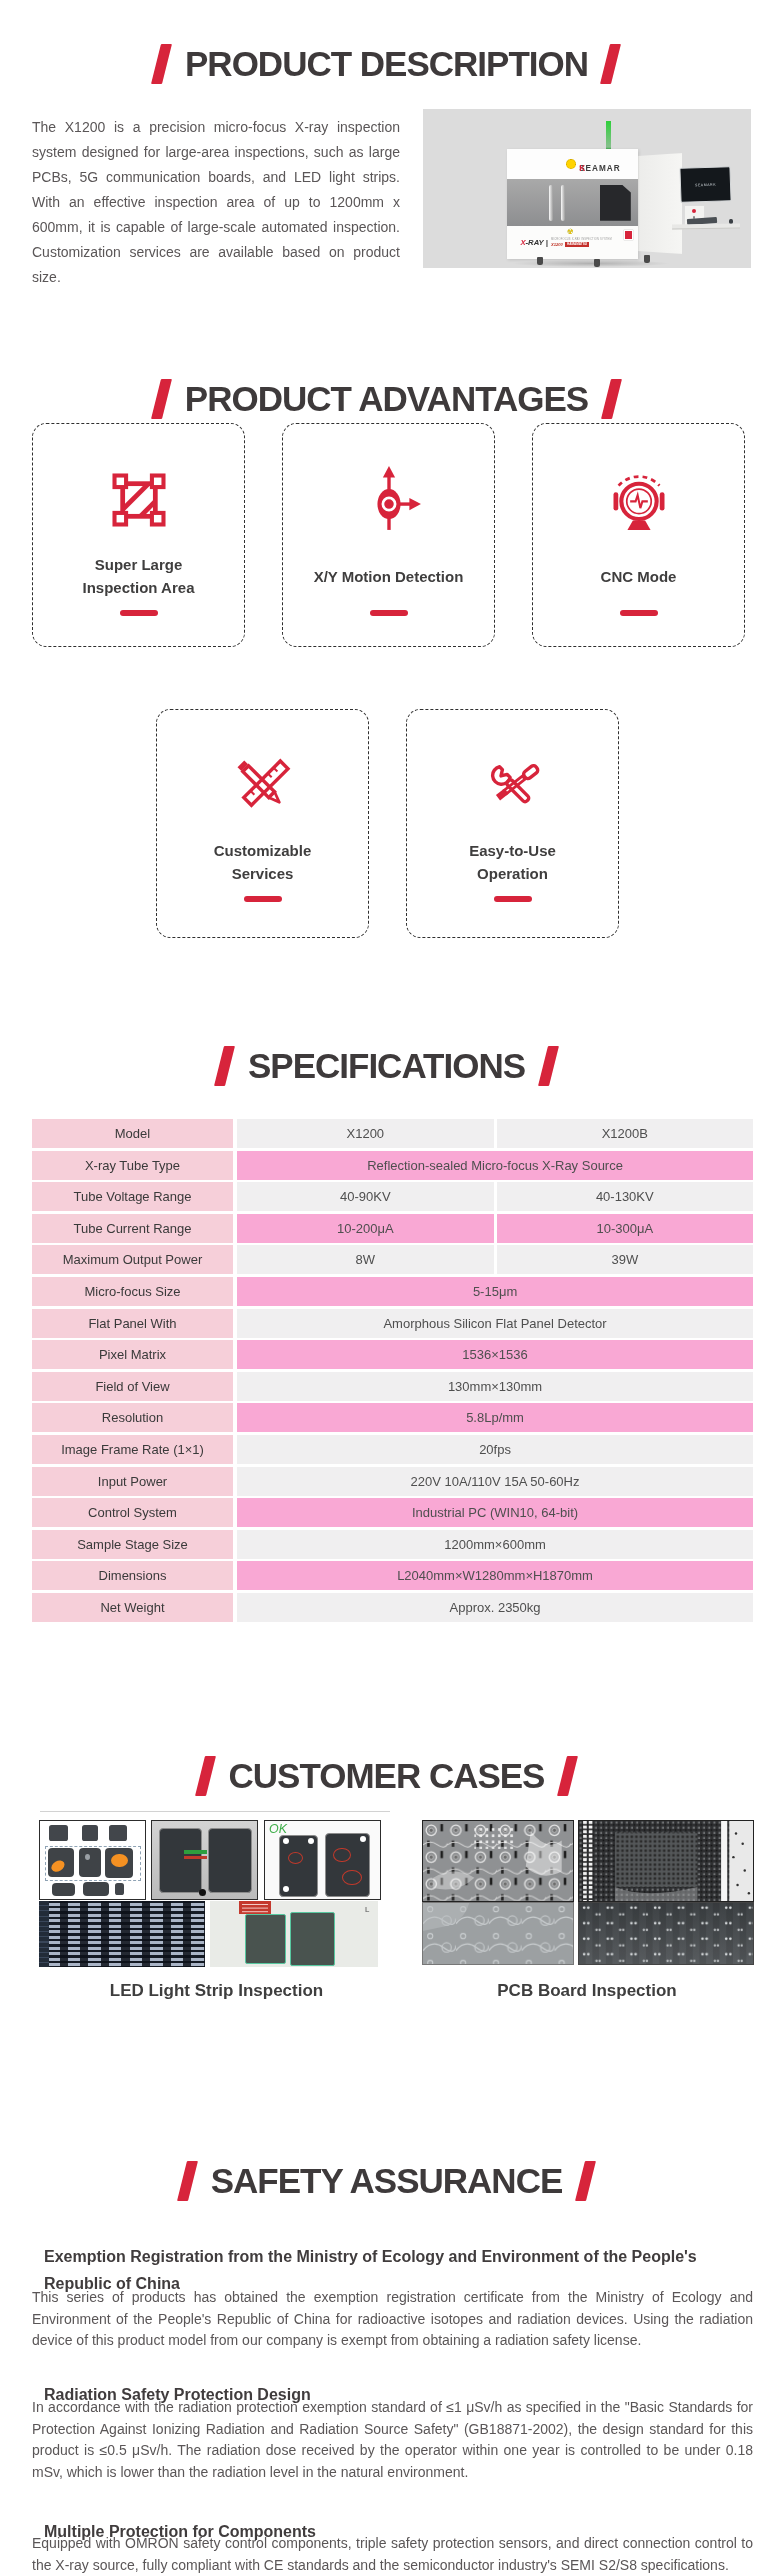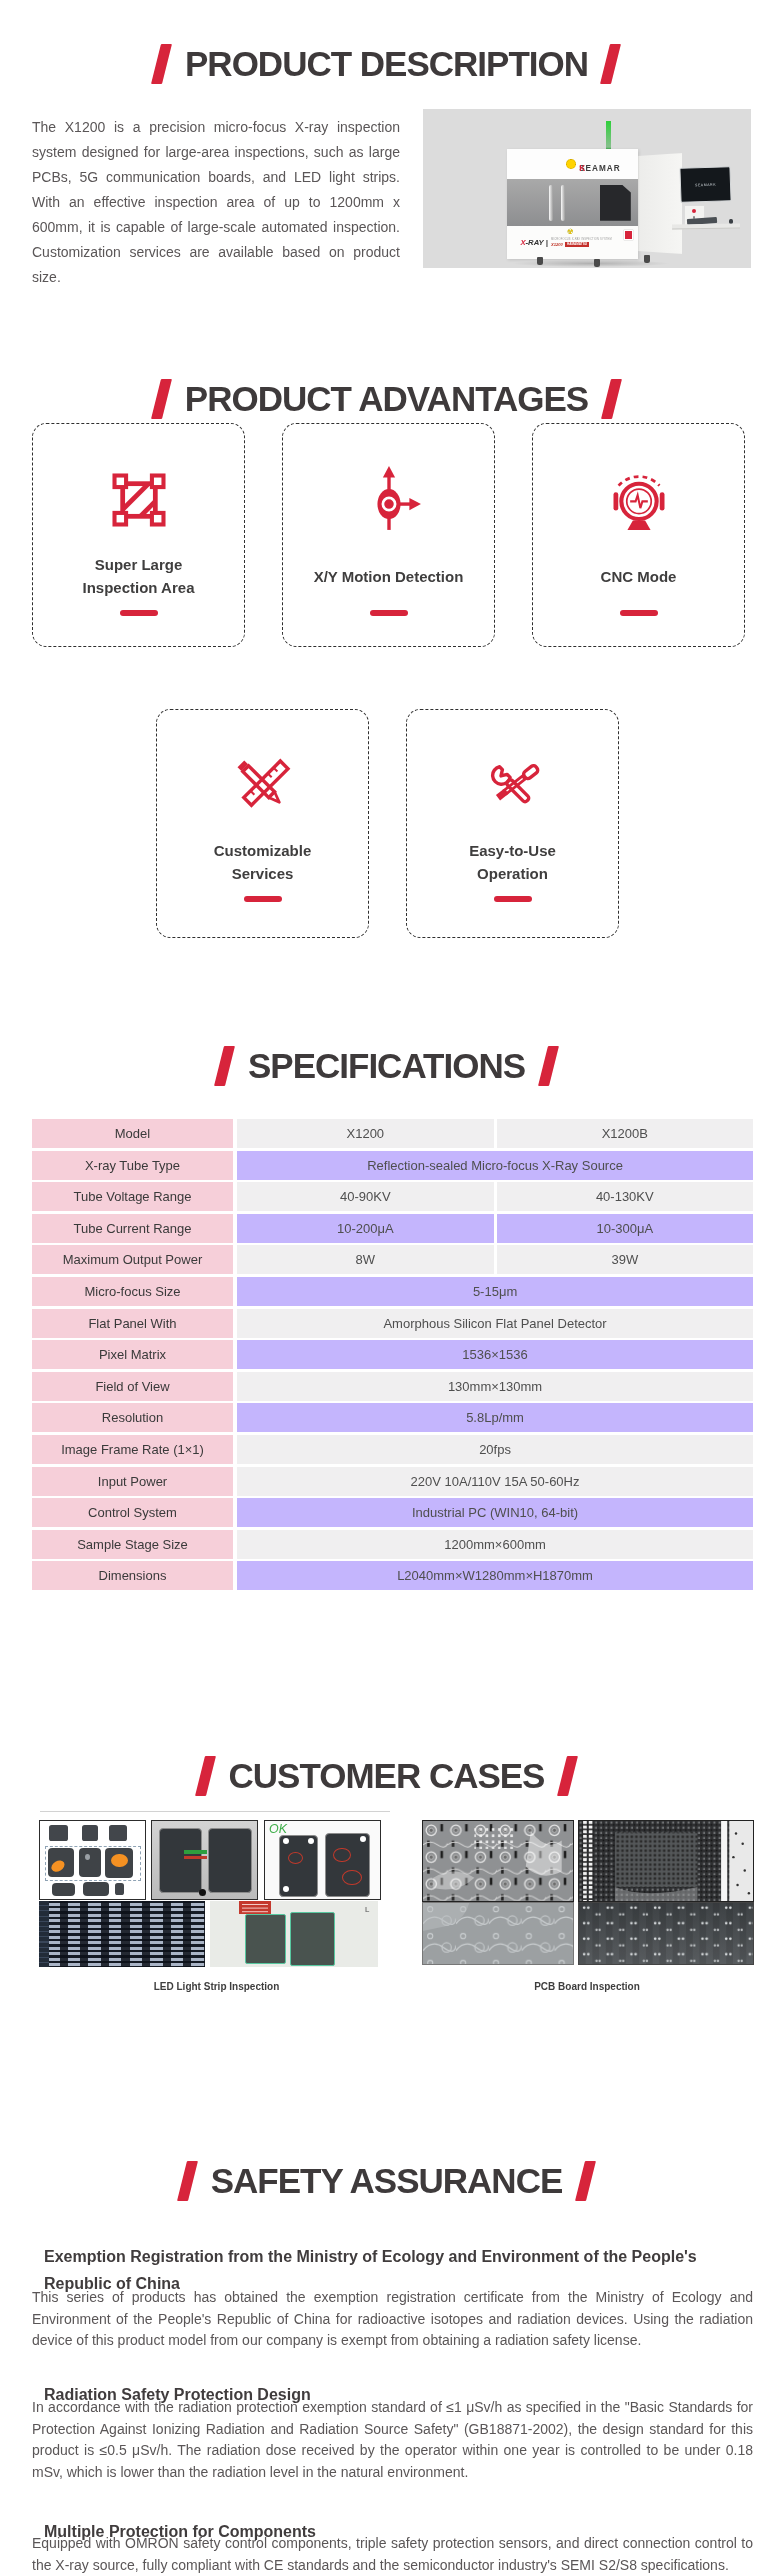--- a/index.html
+++ b/index.html
@@ -60,21 +60,21 @@
   .adv-label{margin-top:17.5px;height:49px;display:flex;flex-direction:column;justify-content:center;
              text-align:center;font-size:15px;font-weight:700;color:#3f3e3e;line-height:23px;width:155px;}
   .adv-dash{width:38px;height:6.7px;border-radius:3.6px;background:#d7243b;margin-top:9.3px;}
 
   
   .spec-table{position:absolute;left:32px;top:1119px;width:721px;display:flex;flex-direction:column;gap:2.6px;}
   .spec-row{display:flex;gap:4.1px;height:29px;}
   .spec-label{width:201px;flex:0 0 auto;background:#f6cfd9;display:flex;align-items:center;justify-content:center;
               font-size:13px;color:#3a3a3a;}
   .spec-vals{flex:1;display:flex;gap:3.1px;}
-  .spec-cell{flex:1;display:flex;align-items:center;justify-content:center;font-size:13px;color:#4f4f4f;background:#c4b5fd;}
+  .spec-cell{flex:1;display:flex;align-items:center;justify-content:center;font-size:13px;color:#4f4f4f;background:#f9a8d4;}
   .spec-row.alt .spec-cell{background:#f0eff0;}
 
   
   .case-led{position:absolute;left:39px;top:1798px;width:355px;height:171px;background:#fff;}
   .case-led *{position:absolute;}
   .led-topline{left:1px;top:13px;width:350px;height:1px;background:#d2d2d2;}
   .lp{border:1px solid #2c2c2c;background:#fff;}
   .lp1{left:0;top:21.6px;width:105px;height:78px;}
   .lp2{left:112px;top:21.6px;width:105px;height:78px;background:linear-gradient(#d3d3d3,#bbbbbb);}
   .lp3{left:225px;top:21.6px;width:115px;height:78px;background:#fafafa;}
@@ -93,21 +93,21 @@
       #141a24;}
   .lstripcol{left:0;top:0;width:10.3px;height:66px;background:repeating-linear-gradient(180deg,#222b38 0 4.1px,#39465a 4.1px 5.2px);}
   .lboards{left:171px;top:103px;width:168px;height:66px;background:#e9ebe7;}
   .redbadge{left:29px;top:0;width:32px;height:13.4px;background:#c4392e;}
   .redbadge i{position:absolute;left:3.1px;top:2.6px;width:26px;height:1.5px;background:#f3c9c4;box-shadow:0 3.6px 0 #f3c9c4,0 7.2px 0 #f3c9c4;}
   .dkboard{background:#49534f;border:1px solid #57c8a0;border-radius:2.1px;}
   .lmark{font-size:7.2px;color:#7a7a7a;font-weight:700;}
   .case-pcb{position:absolute;left:422px;top:1820px;width:330px;height:143px;background:#fff;}
   .case-pcb .q{position:absolute;overflow:hidden;}
   .q svg{display:block;width:100%;height:100%;}
-  .case-caption{position:absolute;font-size:10px;font-weight:700;color:#3e3e3e;text-align:center;}
+  .case-caption{position:absolute;font-size:17px;font-weight:700;color:#3e3e3e;text-align:center;}
 
   
   .sa-head{position:absolute;left:32px;width:721px;font-size:16px;font-weight:700;color:#403c3d;line-height:27px;margin:12px;}
   .sa-para{position:absolute;left:32px;width:721px;font-size:14px;color:#5a5657;line-height:21.6px;text-align:justify;margin:0;}
 </style>
 </head>
 <body>
 
 <div id="page">
 
@@ -357,20 +357,26 @@
       <div class="spec-vals">
           <div class="spec-cell">1200mm×600mm</div>
         </div>
     </div>
     <div class="spec-row">
       <div class="spec-label">Dimensions</div>
       <div class="spec-vals">
           <div class="spec-cell">L2040mm×W1280mm×H1870mm</div>
         </div>
     </div>
+    <div class="spec-row alt">
+      <div class="spec-label">Net Weight</div>
+      <div class="spec-vals">
+          <div class="spec-cell">Approx. 2350kg</div>
+        </div>
+    </div>
   </div>
 
   <div class="sec-head" style="top:1754px">
     <span class="slash"></span>
     <h2 class="sec-title">CUSTOMER CASES</h2>
     <span class="slash"></span>
   </div>
 
   <div class="case-led">
     <div class="led-topline"></div>

